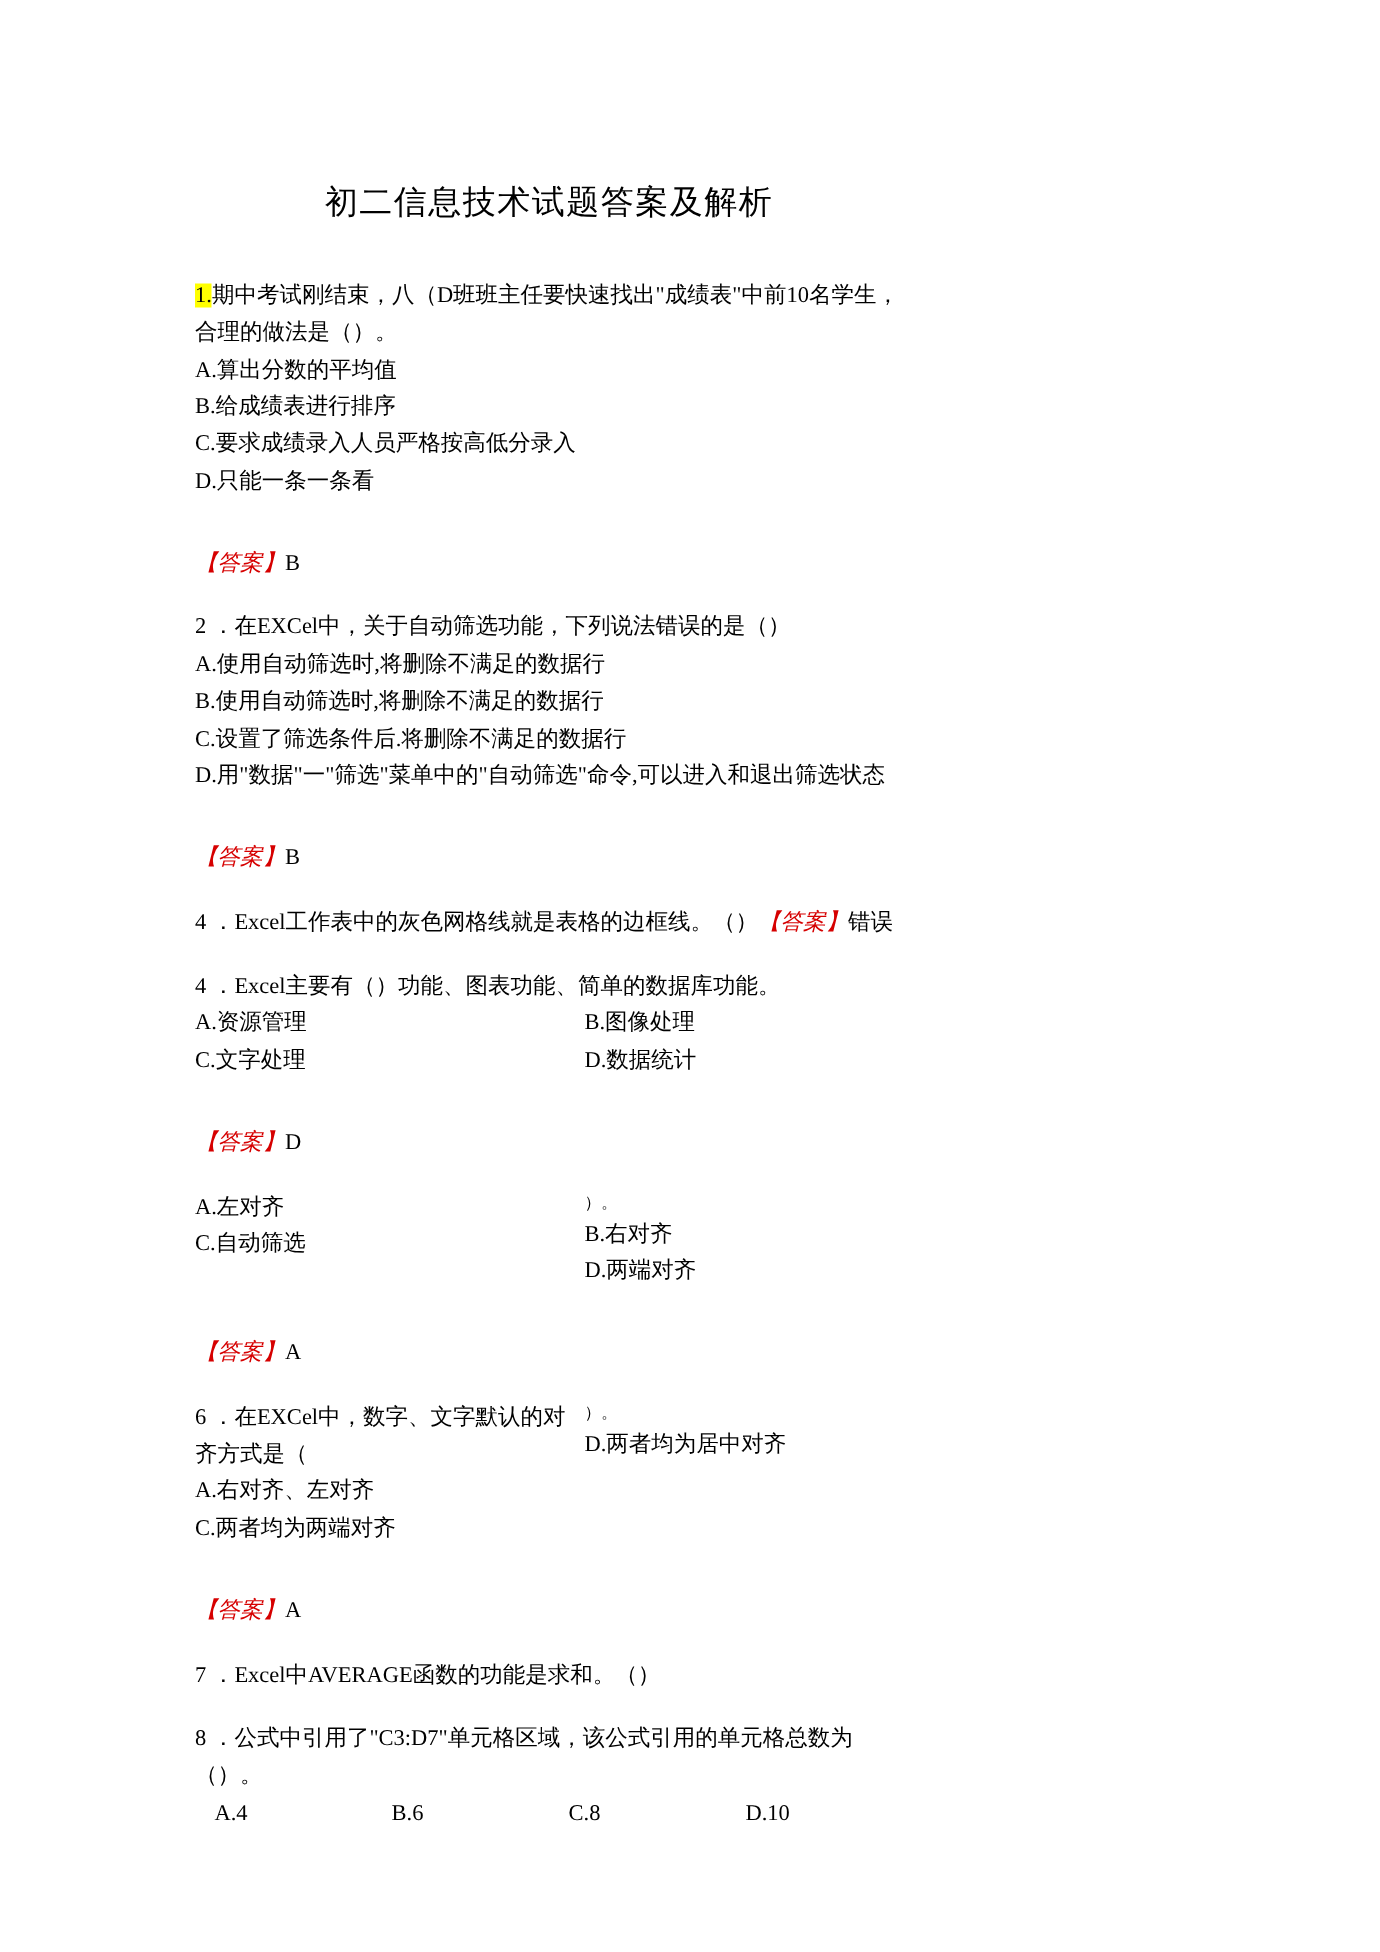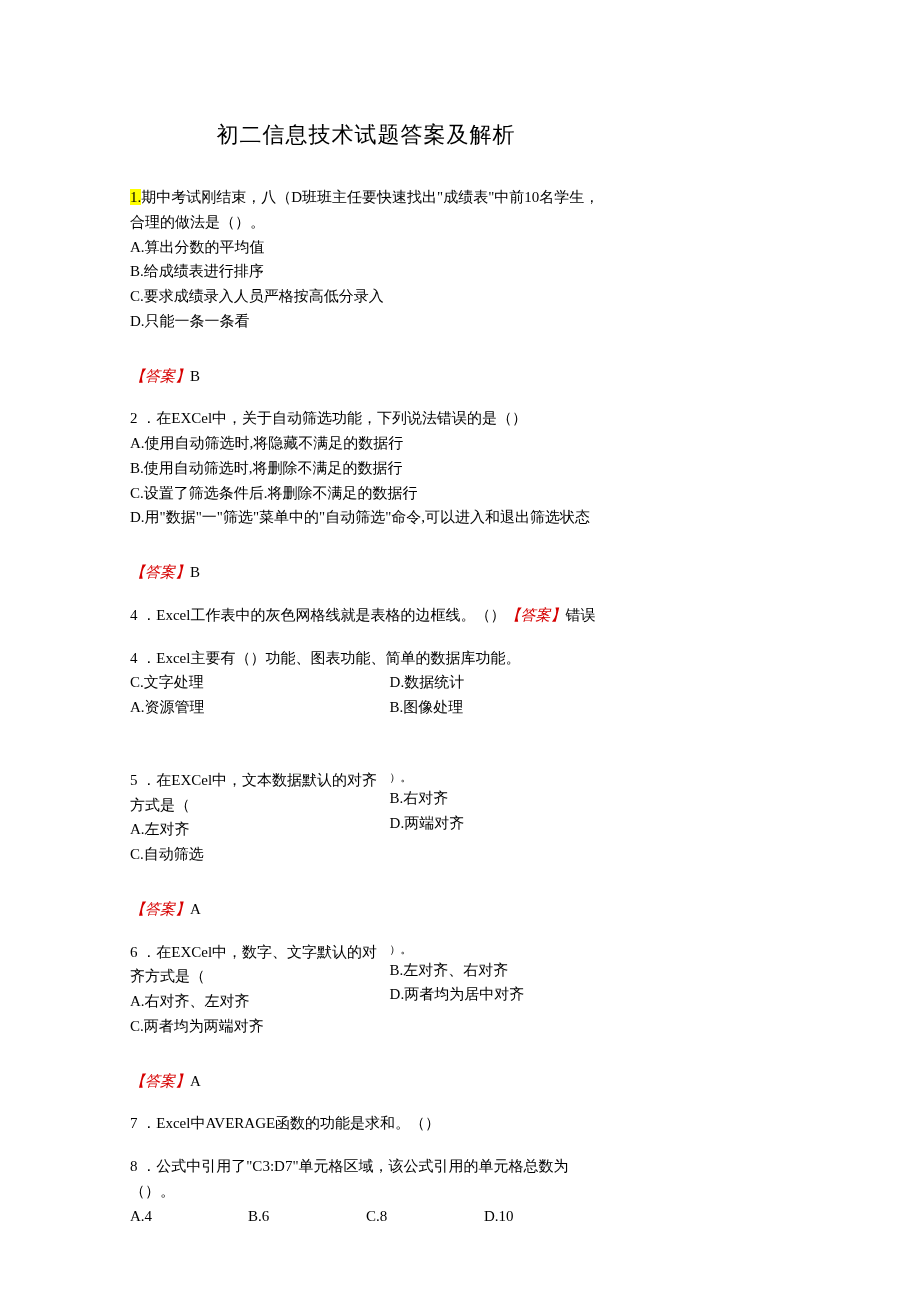--- a/index.html
+++ b/index.html
@@ -47,77 +47,78 @@
     flex: 0 0 55%;
   }
   .twocol .right {
     flex: 1;
   }
   .fourcol {
     display: flex;
   }
   .fourcol > div {
     flex: 1;
+    margin-left: 13px;
   }
 </style>
 </head>
 <body>
 
 <div class="page">
 
   <div class="title">初二信息技术试题答案及解析</div>
 
   <p class="line"><span class="hl">1.</span><span>期中考试刚结束，八（D班班主任要快速找出"成绩表"中前10名学生，合理的做法是（）。</span></p>
   <p class="line">A.算出分数的平均值</p>
   <p class="line">B.给成绩表进行排序</p>
   <p class="line">C.要求成绩录入人员严格按高低分录入</p>
   <p class="line">D.只能一条一条看</p>
   <div class="gap"></div>
   <p class="line"><span class="ans-label">【答案】</span><span>B</span></p>
 
   <div class="gap-sm"></div>
 
   <p class="line">2 ．在EXCel中，关于自动筛选功能，下列说法错误的是（）</p>
-  <p class="line">A.使用自动筛选时,将隐藏不满足的数据行</p>
+  <p class="line">A.使用自动筛选时,将删除不满足的数据行</p>
   <p class="line">B.使用自动筛选时,将删除不满足的数据行</p>
   <p class="line">C.设置了筛选条件后.将删除不满足的数据行</p>
   <p class="line">D.用"数据"一"筛选"菜单中的"自动筛选"命令,可以进入和退出筛选状态</p>
   <div class="gap"></div>
   <p class="line"><span class="ans-label">【答案】</span><span>B</span></p>
 
   <div class="gap-sm"></div>
 
   <p class="line"><span>4 ．Excel工作表中的灰色网格线就是表格的边框线。（）</span><span class="ans-label">【答案】</span><span>错误</span></p>
 
   <div class="gap-sm"></div>
 
   <p class="line">4 ．Excel主要有（）功能、图表功能、简单的数据库功能。</p>
   <div class="twocol">
     <div class="left">
+        <p class="line">A.资源管理</p>
+      </div>
+    <div class="right">
+        <p class="line">B.图像处理</p>
+      </div>
+  </div>
+  <div class="twocol">
+    <div class="left">
         <p class="line">C.文字处理</p>
       </div>
     <div class="right">
         <p class="line">D.数据统计</p>
       </div>
   </div>
-  <div class="twocol">
-    <div class="left">
-        <p class="line">A.资源管理</p>
-      </div>
-    <div class="right">
-        <p class="line">B.图像处理</p>
-      </div>
-  </div>
   <div class="gap"></div>
+  <p class="line"><span class="ans-label">【答案】</span><span>D</span></p>
 
   <div class="gap-sm"></div>
 
   <div class="twocol">
     <div class="left">
-      <p class="line">5 ．在EXCel中，文本数据默认的对齐方式是（</p>
       <p class="line">A.左对齐</p>
       <p class="line">C.自动筛选</p>
     </div>
     <div class="right">
       <p class="line" style="font-size:11px;">）。</p>
       <p class="line">B.右对齐</p>
       <p class="line">D.两端对齐</p>
     </div>
   </div>
   <div class="gap"></div>
@@ -126,21 +127,20 @@
   <div class="gap-sm"></div>
 
   <div class="twocol">
     <div class="left">
       <p class="line">6 ．在EXCel中，数字、文字默认的对齐方式是（</p>
       <p class="line">A.右对齐、左对齐</p>
       <p class="line">C.两者均为两端对齐</p>
     </div>
     <div class="right">
       <p class="line" style="font-size:11px;">）。</p>
-      <p class="line">B.左对齐、右对齐</p>
       <p class="line">D.两者均为居中对齐</p>
     </div>
   </div>
   <div class="gap"></div>
   <p class="line"><span class="ans-label">【答案】</span><span>A</span></p>
 
   <div class="gap-sm"></div>
 
   <p class="line">7 ．Excel中AVERAGE函数的功能是求和。（）</p>
 

